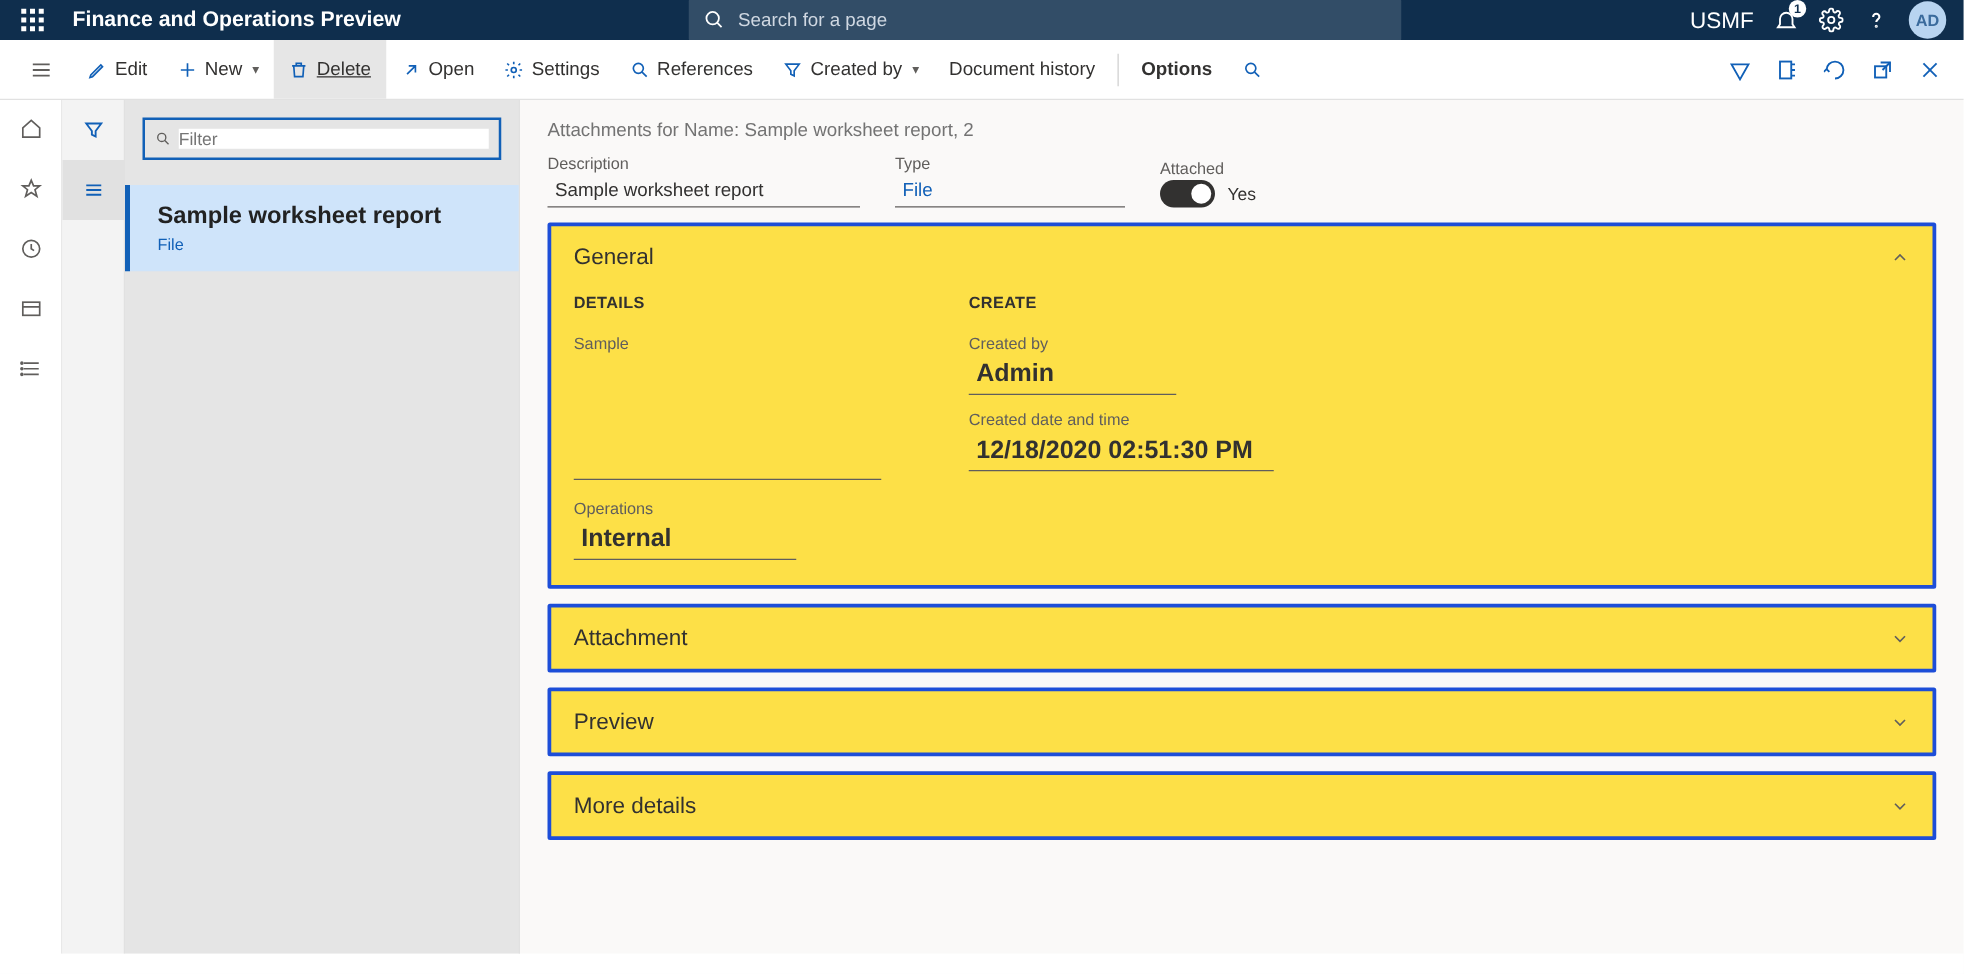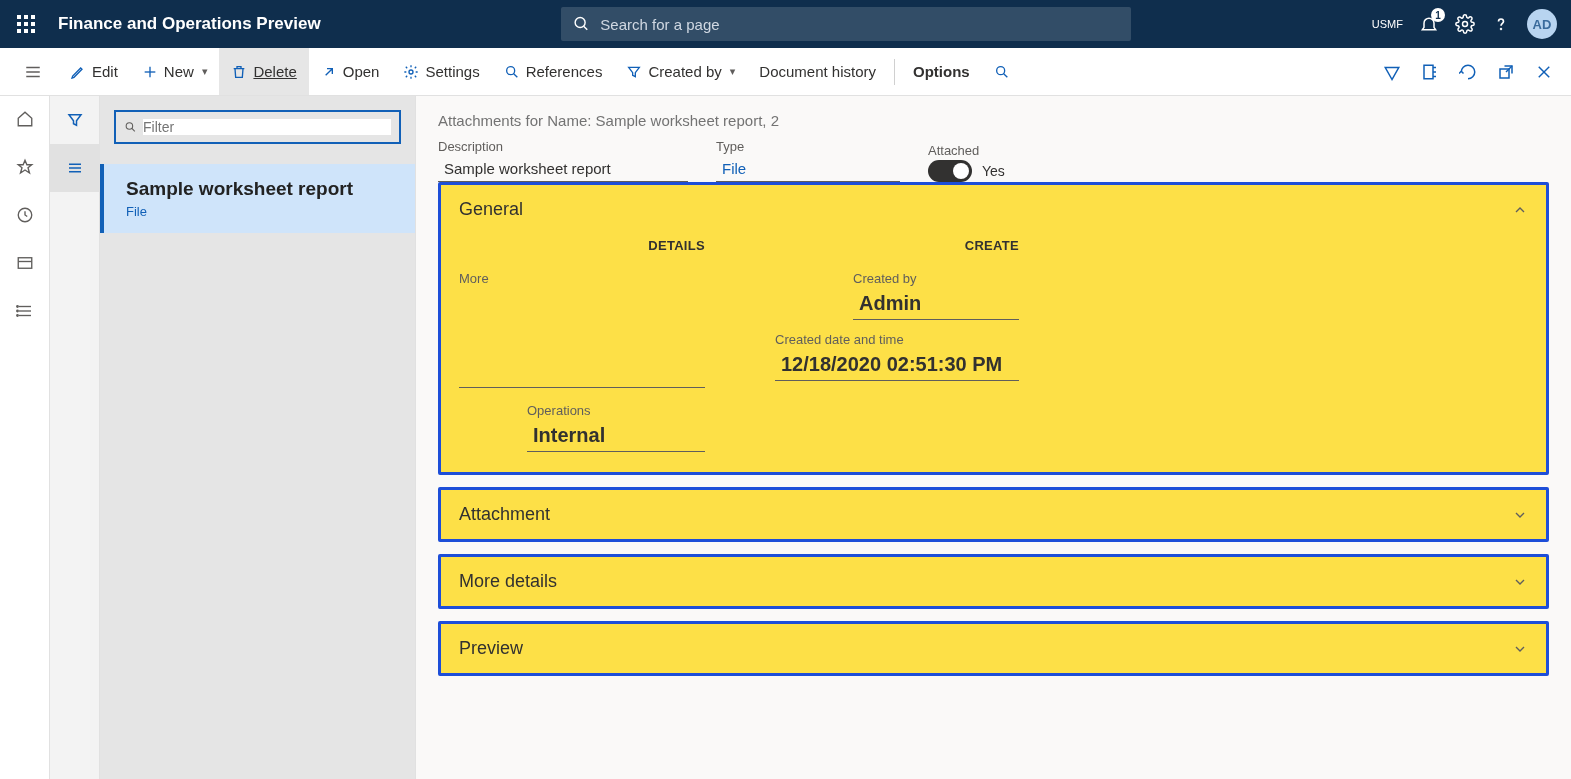--- a/index.html
+++ b/index.html
@@ -4,21 +4,21 @@
 <style>
 * { box-sizing: border-box; margin: 0; padding: 0; }
 body {
   font-family: "Segoe UI", Tahoma, sans-serif;
   font-size: 14px;
   color: #323130;
   background: #ffffff;
   overflow: hidden;
 }
 .top-nav {
-  height: 48px;
+  height: 32px;
   background: #0f2e4d;
   display: flex;
   align-items: center;
   color: #ffffff;
   padding: 0 8px;
 }
 .waffle { width: 36px; display: flex; justify-content: center; }
 .waffle-grid { display: grid; grid-template-columns: repeat(3, 4px); grid-template-rows: repeat(3, 4px); gap: 3px; }
 .waffle-grid span { background: #fff; width: 4px; height: 4px; }
 .app-title { font-size: 17px; font-weight: 600; margin-left: 14px; }
@@ -29,21 +29,21 @@
   border-radius: 2px;
   display: flex; align-items: center;
   padding: 0 12px; gap: 10px;
 }
 .search-box input {
   background: transparent; border: none; outline: none;
   color: #fff; font-size: 15px; width: 100%;
 }
 .search-box input::placeholder { color: #d0d8e2; }
 .top-right { display: flex; align-items: center; gap: 16px; margin-right: 6px; }
-.company { font-size: 11px; }
+.company { font-size: 18px; }
 .notif-wrap { position: relative; }
 .badge {
   position: absolute; top: -6px; right: -6px;
   background: #fff; color: #0f2e4d;
   border-radius: 50%; width: 14px; height: 14px;
   font-size: 10px; font-weight: 700;
   display: flex; align-items: center; justify-content: center;
 }
 .avatar {
   width: 30px; height: 30px; border-radius: 50%;
@@ -113,21 +113,21 @@
 }
 .list-item.selected { background: #cfe4fa; border-left-color: #1160b7; }
 .list-item .li-title { font-size: 19px; font-weight: 600; color: #222; }
 .list-item .li-sub { font-size: 13px; color: #1160b7; margin-top: 4px; }
 
 .detail-panel {
   flex: 1; padding: 16px 22px 22px 22px; overflow-y: auto;
   background: #faf9f8;
 }
 .detail-header { font-size: 15px; color: #737373; margin-bottom: 10px; }
-.field-row { display: flex; gap: 28px; flex-wrap: wrap; align-items: flex-end; }
+.field-row { display: flex; gap: 28px; margin-bottom: 12px; flex-wrap: wrap; align-items: flex-end; }
 .field { display: flex; flex-direction: column; }
 .field-label { font-size: 13px; color: #605e5c; margin-bottom: 2px; }
 .field-value {
   font-size: 15px; color: #323130;
   border-bottom: 1px solid #605e5c;
   padding: 4px 6px 4px 6px; min-width: 180px;
   min-height: 24px;
 }
 .field-value.link { color: #1160b7; }
 .toggle {
@@ -141,21 +141,21 @@
   background: #fde047; border: 3px solid #1d4ed8; border-radius: 2px;
   margin-bottom: 12px;
 }
 .section-head {
   display: flex; align-items: center; justify-content: space-between;
   padding: 14px 18px; cursor: pointer;
 }
 .section-title { font-size: 18px; font-weight: 400; }
 .section-body { padding: 4px 18px 20px 18px; }
 .col-group { display: flex; gap: 70px; flex-wrap: wrap; }
-.col { display: flex; flex-direction: column; gap: 12px; align-items: flex-end; }
+.col { display: flex; flex-direction: column; gap: 12px; }
 .col-heading { font-size: 13px; font-weight: 700; letter-spacing: 0.3px; color: #323130; margin-bottom: 6px; }
 .underline-field { border-bottom: 1px solid #605e5c; padding: 4px 6px; font-size: 20px; min-height: 24px; font-weight: bold; }
 .notes-box { width: 246px; height: 100px; border: none; border-bottom: 1px solid #605e5c; background: transparent; resize: none; outline: none; font-family: inherit; }
 .w-desc { width: 250px; }
 .w-type { width: 184px; }
 .w-creator { width: 166px; }
 .w-dt { width: 244px; }
 .w-restrict { width: 178px; }
 
 svg { display: block; }
@@ -413,21 +413,21 @@
         <span class="section-title">General</span>
         <svg width="16" height="16" viewBox="0 0 24 24" fill="none" stroke="#605e5c" stroke-width="2">
             <path d="M6 15l6-6 6 6"></path>
           </svg>
       </div>
       <div class="section-body">
         <div class="col-group">
           <div class="col">
             <div class="col-heading">DETAILS</div>
             <div>
-              <div class="field-label">More</div>
+              <div class="field-label">Sample</div>
               <textarea class="notes-box" style=""></textarea>
             </div>
             <div>
               <div class="field-label">Operations</div>
               <div class="underline-field w-restrict">Internal</div>
             </div>
           </div>
           <div class="col">
             <div class="col-heading">CREATE</div>
             <div>
@@ -446,29 +446,29 @@
     <div class="section">
       <div class="section-head">
         <span class="section-title">Attachment</span>
         <svg width="16" height="16" viewBox="0 0 24 24" fill="none" stroke="#605e5c" stroke-width="2">
             <path d="M6 9l6 6 6-6"></path>
           </svg>
       </div>
     </div>
     <div class="section">
       <div class="section-head">
+        <span class="section-title">Preview</span>
+        <svg width="16" height="16" viewBox="0 0 24 24" fill="none" stroke="#605e5c" stroke-width="2">
+            <path d="M6 9l6 6 6-6"></path>
+          </svg>
+      </div>
+    </div>
+    <div class="section">
+      <div class="section-head">
         <span class="section-title">More details</span>
         <svg width="16" height="16" viewBox="0 0 24 24" fill="none" stroke="#605e5c" stroke-width="2">
             <path d="M6 9l6 6 6-6"></path>
           </svg>
       </div>
     </div>
-    <div class="section">
-      <div class="section-head">
-        <span class="section-title">Preview</span>
-        <svg width="16" height="16" viewBox="0 0 24 24" fill="none" stroke="#605e5c" stroke-width="2">
-            <path d="M6 9l6 6 6-6"></path>
-          </svg>
-      </div>
-    </div>
 
   </div>
 </div>
 
 </body></html>

